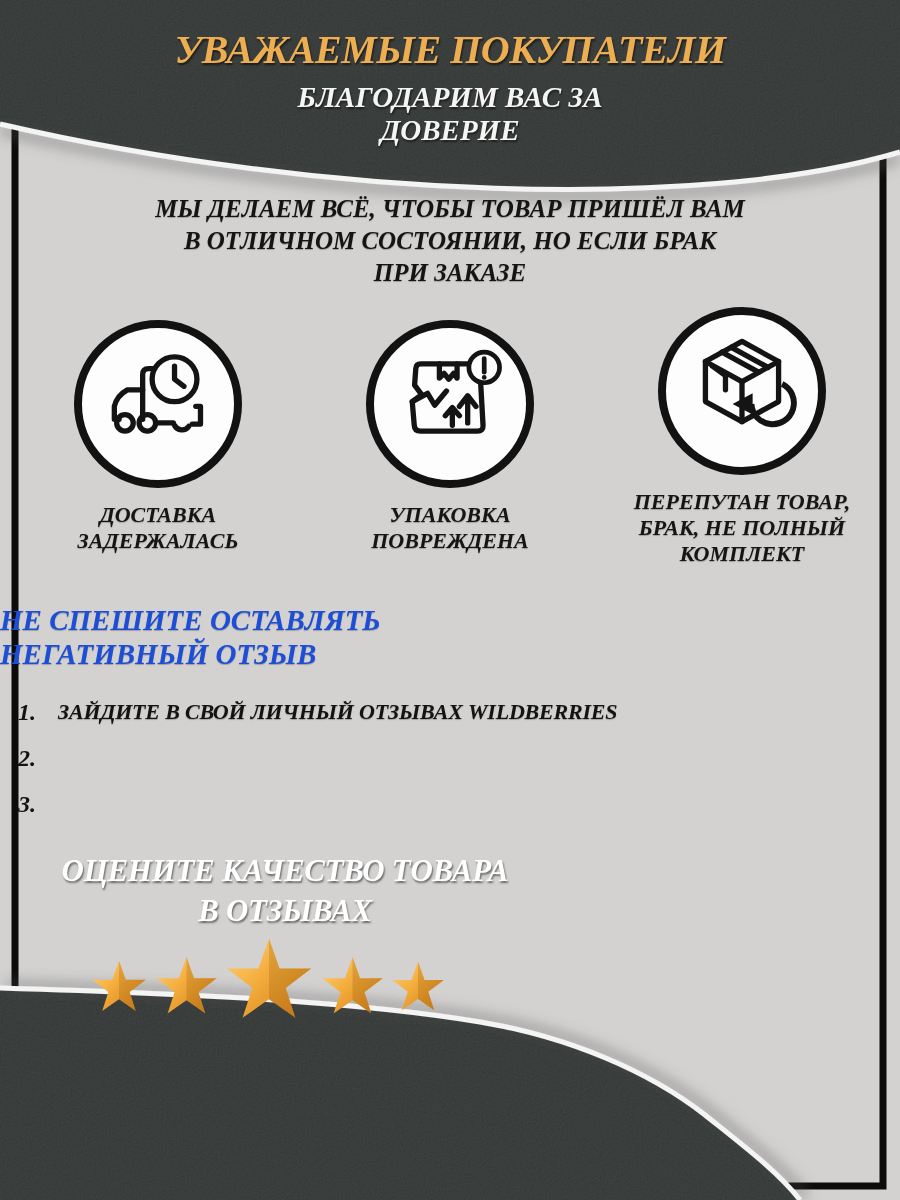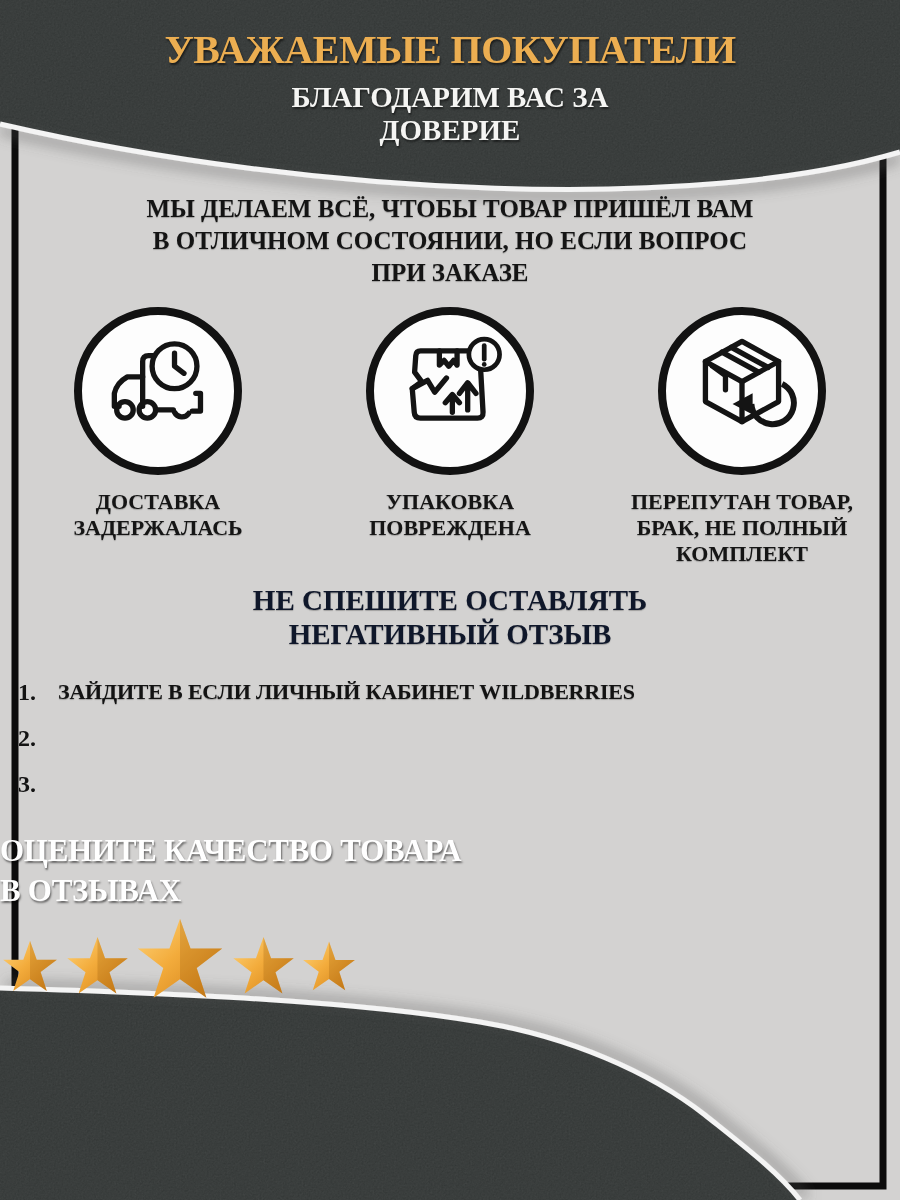--- a/index.html
+++ b/index.html
@@ -4,68 +4,68 @@
 <style>
   html,body{margin:0;padding:0;}
   body{
     width:900px;height:1200px;
     background:#d3d2d1;
     font-family:"Liberation Serif", "DejaVu Serif", serif;
     overflow:hidden;
   }
   .page{position:relative;width:900px;height:1200px;}
   svg.decor{position:absolute;left:0;top:0;z-index:0;}
-  .content{position:absolute;left:0;top:0;width:900px;height:1200px;z-index:1;}
+  .content{position:absolute;left:0;top:0;width:900px;height:1200px;z-index:1;font-style:italic;}
 
   .header{text-align:center;padding-top:26px;}
   .gold-title{
     color:#ECAE51;font-size:40px;font-weight:bold;letter-spacing:-0.5px;
     text-shadow:1px 2px 2px rgba(0,0,0,0.55);
   }
   .subtitle{
     margin-top:8px;color:#F5F5F3;font-size:29px;font-weight:bold;
     line-height:33px;white-space:pre-line;
     text-shadow:1px 2px 2px rgba(0,0,0,0.5);
   }
 
   .intro{
     margin-top:46px;text-align:center;color:#141414;
     font-size:25px;font-weight:bold;line-height:32px;white-space:pre-line;
     text-shadow:0 1px 1px rgba(0,0,0,0.25);
   }
 
-  .issues{display:flex;margin-top:18px;padding:0 12px;}
+  .issues{display:flex;margin-top:18px;padding:0 12px;align-items:center;}
   .issue{flex:1;display:flex;flex-direction:column;align-items:center;}
   .issue-circle{
     width:168px;height:168px;box-sizing:border-box;border-radius:50%;
     background:#fdfdfd;border:8px solid #121212;
     display:flex;align-items:center;justify-content:center;
   }
   .issue-label{
     margin-top:14px;text-align:center;color:#151515;
     font-size:22px;font-weight:bold;line-height:26px;white-space:pre-line;
     text-shadow:0 1px 1px rgba(0,0,0,0.25);
   }
 
   .advice{
-    margin-top:16px;text-align:center;color:#0f172a;
+    margin-top:36px;color:#1d4ed8;
     font-size:29px;font-weight:bold;line-height:34px;white-space:pre-line;
     text-shadow:0 1px 1px rgba(0,0,0,0.25);
   }
 
   .steps{margin-top:26px;padding:0 26px 0 18px;}
   .step{display:flex;margin-bottom:16px;}
   .step-num{flex:none;width:40px;color:#131313;font-size:24px;font-weight:bold;line-height:30px;}
   .step-text{
     color:#131313;font-size:22px;font-weight:bold;line-height:30px;
     letter-spacing:-0.2px;white-space:pre-line;
     text-shadow:0 1px 1px rgba(0,0,0,0.25);
   }
 
-  .footer{position:absolute;left:0;top:1012;width:570px;padding-top:16px;}
+  .footer{position:absolute;left:0;top:1012;width:570px;text-align:center;padding-top:16px;}
   .footer-title{
     color:#ffffff;font-size:31px;font-weight:bold;line-height:40px;
     letter-spacing:-0.3px;white-space:pre-line;
     text-shadow:1px 2px 2px rgba(0,0,0,0.5);
   }
   .stars{margin-top:2px;}
 </style>
 </head>
 <body>
 
@@ -103,21 +103,21 @@
 
   <div class="content">
 
     <div class="header">
       <div class="gold-title">УВАЖАЕМЫЕ ПОКУПАТЕЛИ</div>
       <div class="subtitle">БЛАГОДАРИМ ВАС ЗА
 ДОВЕРИЕ</div>
     </div>
 
     <div class="intro">МЫ ДЕЛАЕМ ВСЁ, ЧТОБЫ ТОВАР ПРИШЁЛ ВАМ
-В ОТЛИЧНОМ СОСТОЯНИИ, НО ЕСЛИ ВОПРОС
+В ОТЛИЧНОМ СОСТОЯНИИ, НО ЕСЛИ БРАК
 ПРИ ЗАКАЗЕ</div>
 
     <div class="issues">
 
       <div class="issue">
         <div class="issue-circle">
           <svg viewBox="0 0 100 100" width="118" height="118">
             <g fill="none" stroke="#141414" stroke-width="4.5" stroke-linecap="round" stroke-linejoin="round">
               <path d="M37,63 V25 q0,-5 5,-5 h5"></path>
               <path d="M37,38 H24 q-9,5 -11,14 v11 h4"></path>
@@ -175,21 +175,21 @@
       </div>
 
     </div>
 
     <div class="advice">НЕ СПЕШИТЕ ОСТАВЛЯТЬ
 НЕГАТИВНЫЙ ОТЗЫВ</div>
 
     <div class="steps">
       <div class="step">
         <div class="step-num">1.</div>
-        <div class="step-text">ЗАЙДИТЕ В ЕСЛИ ЛИЧНЫЙ КАБИНЕТ  WILDBERRIES</div>
+        <div class="step-text">ЗАЙДИТЕ В СВОЙ ЛИЧНЫЙ ОТЗЫВАХ  WILDBERRIES</div>
       </div>
       <div class="step">
         <div class="step-num">2.</div>
       </div>
       <div class="step">
         <div class="step-num">3.</div>
       </div>
     </div>
 
     <div class="footer">

